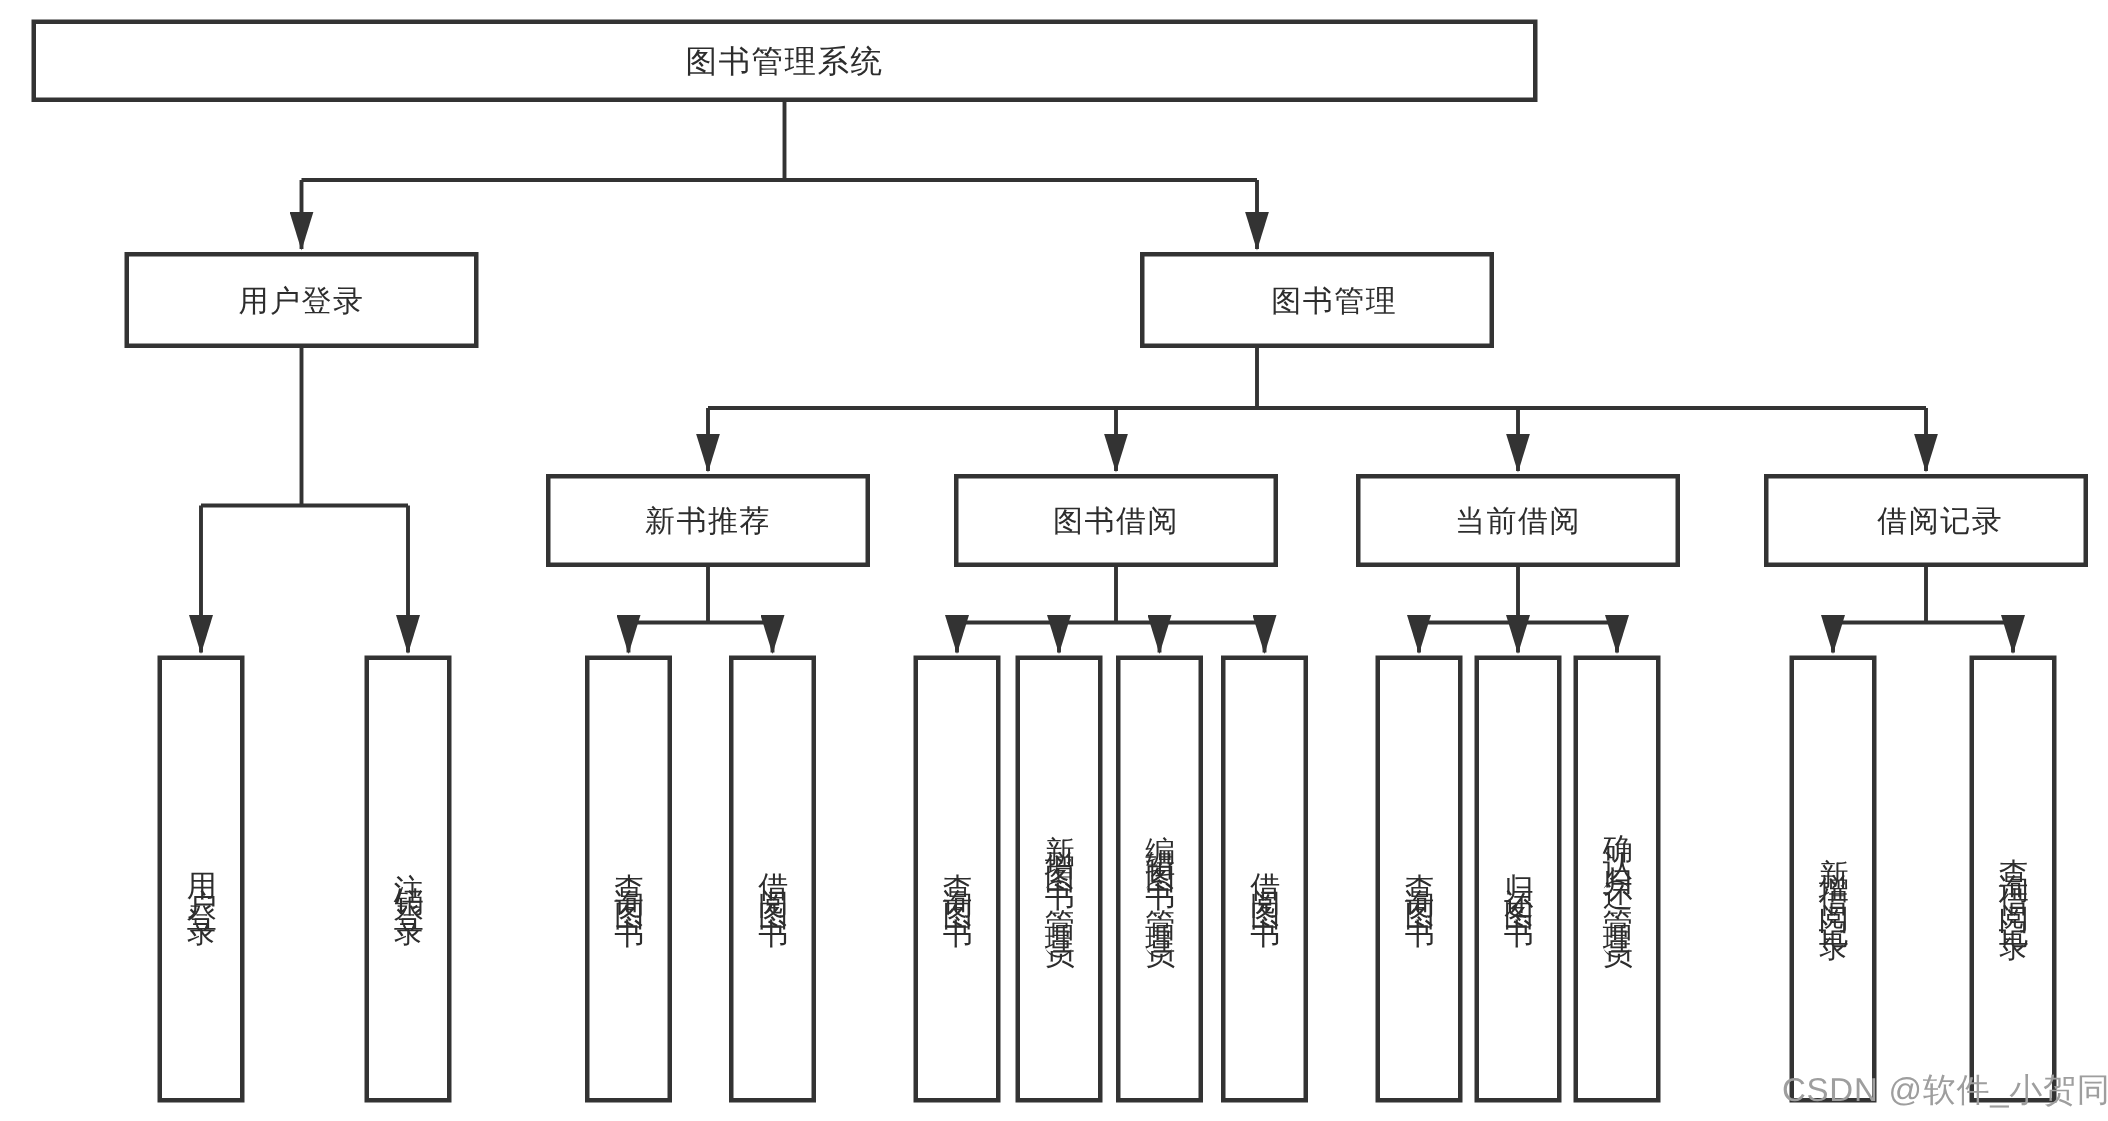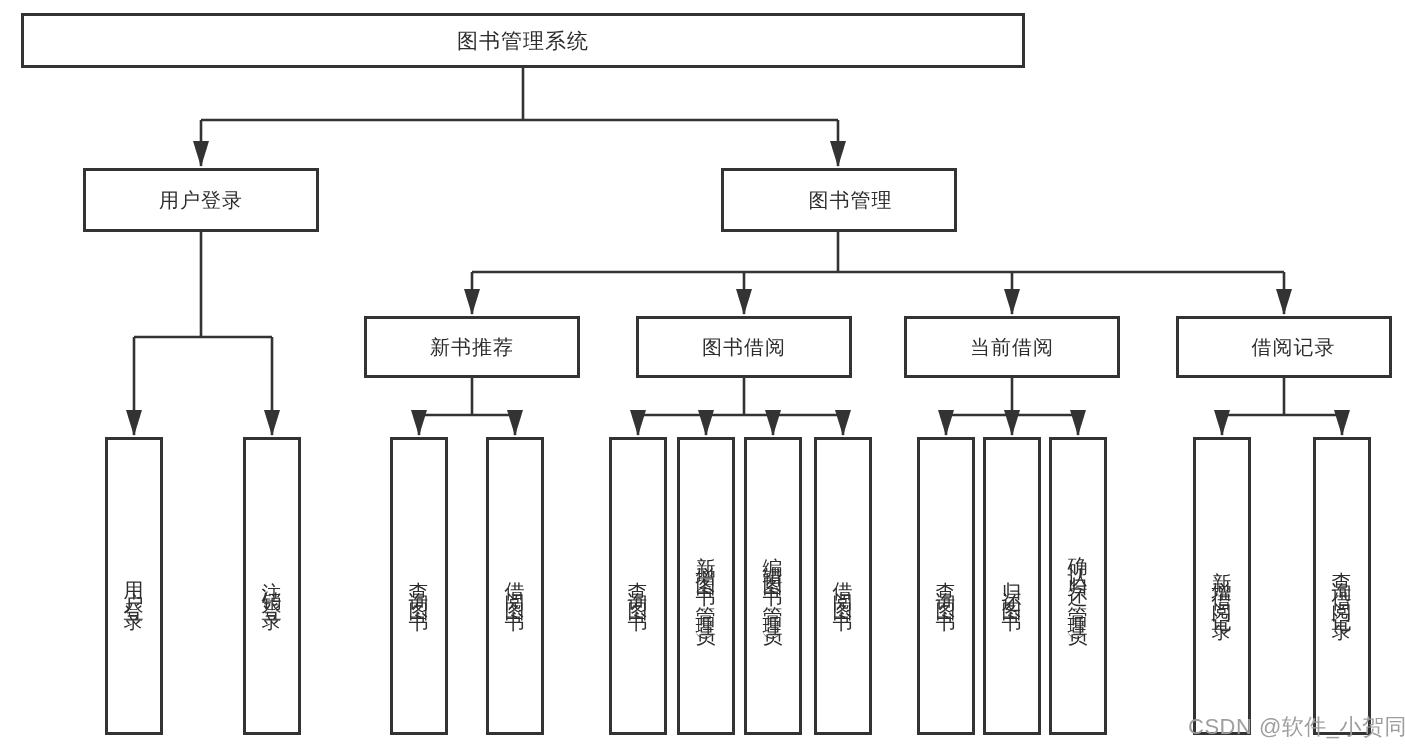--- a/index.html
+++ b/index.html
@@ -101,21 +101,21 @@
     </g>
   </svg>
 
   <div class="box root">
     <span class="hlabel">图书管理系统</span>
   </div>
 
   <div class="box lvl2" style="left:83px;">
     <span class="hlabel">用户登录</span>
   </div>
-  <div class="box lvl2" style="left:721px;padding-left:23px;">
+  <div class="box lvl2" style="left:760px;padding-left:23px;">
     <span class="hlabel">图书管理</span>
   </div>
 
   <div class="box lvl3" style="left:364px;font-family:Liberation Mono, monospace;">
     <span class="hlabel">新书推荐</span>
   </div>
   <div class="box lvl3" style="left:636px;">
     <span class="hlabel">图书借阅</span>
   </div>
   <div class="box lvl3" style="left:904px;text-align:right;">

